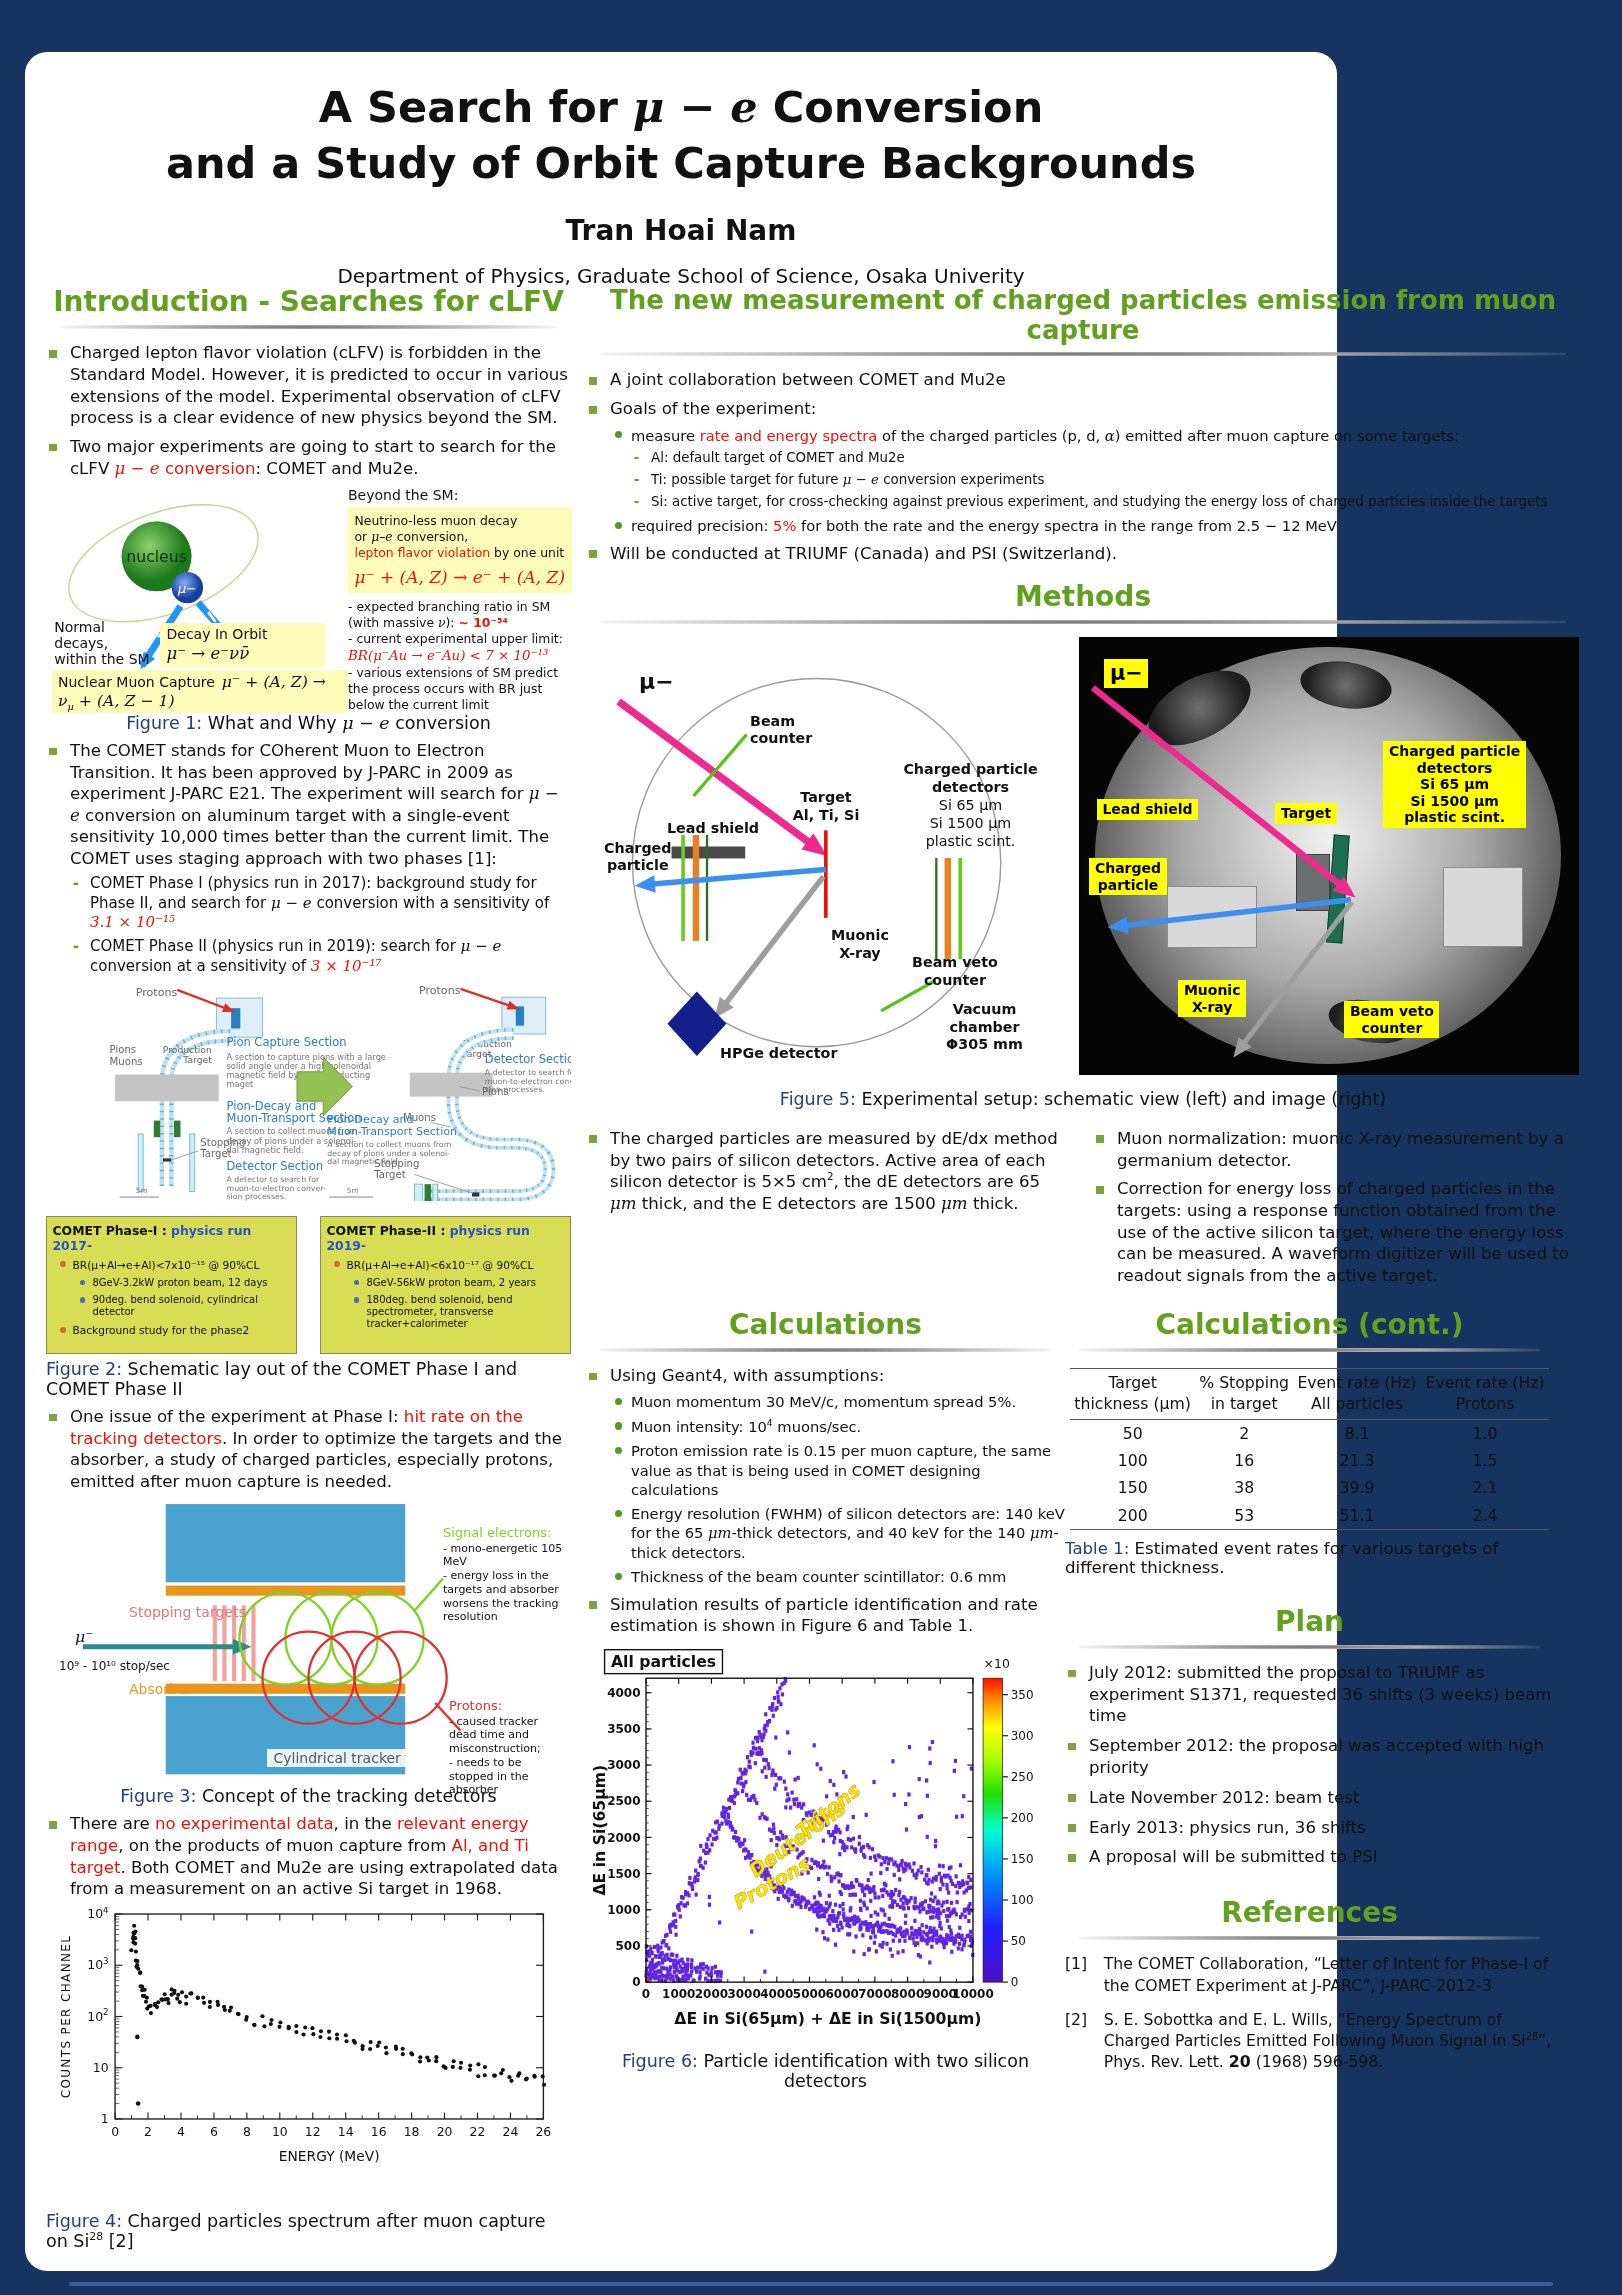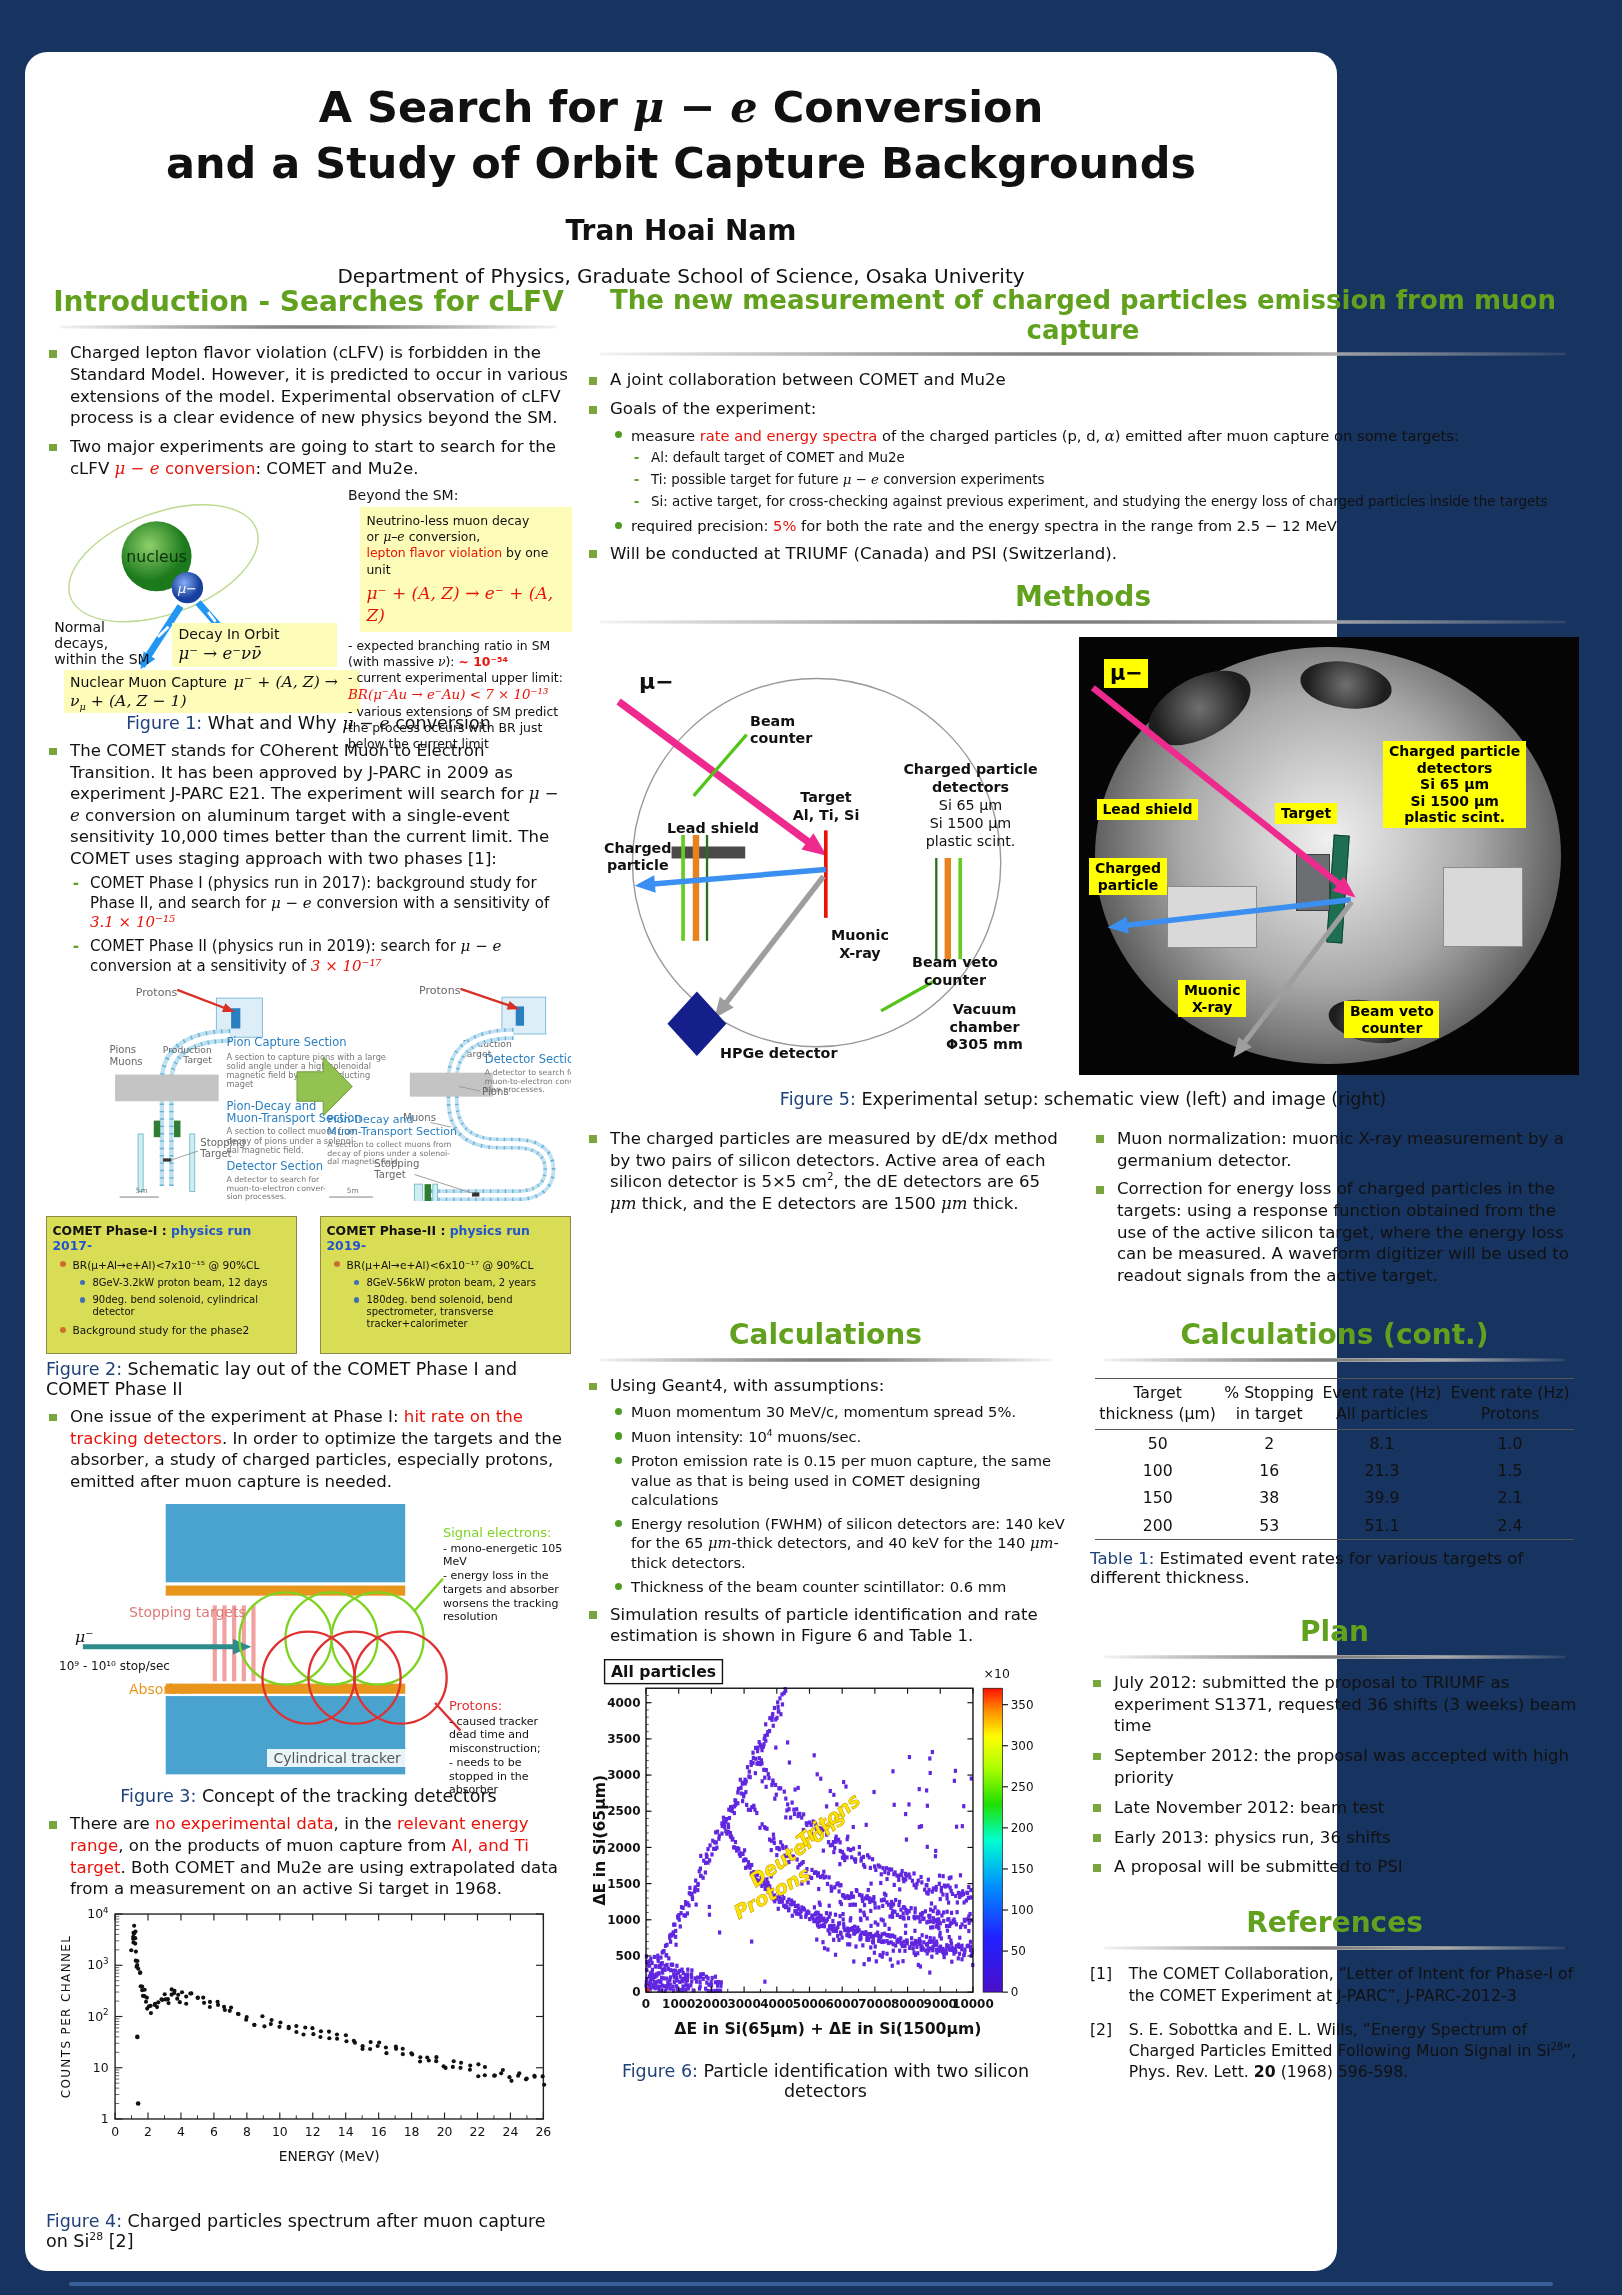--- a/index.html
+++ b/index.html
@@ -27,32 +27,32 @@
   .bsq{position:absolute;left:2.8px;top:7.4px;width:7.8px;height:7.8px;background:#7aa53c;}
   .dashlist>li{position:relative;font-size:15px;line-height:1.3;margin:4.6px 0;padding-left:20px;}
   .dsh{position:absolute;left:2.8px;top:0;color:#61a11e;font-weight:bold;}
   .circlist>li{position:relative;font-size:14.7px;line-height:1.3;margin:5.5px 0;padding-left:21px;}
   .cdot{position:absolute;left:4.6px;top:5.5px;width:7.4px;height:7.4px;border-radius:50%;background:#4f9d20;}
   .subdash>li{font-size:13.4px;}
   .cap{font-size:17.5px;text-align:center;margin:9.2px 0 3.7px;}
   .cap.left{text-align:left;}
   .fig{position:relative;}
   .abs{position:absolute;}
-  .ybox{background:#fdfcb8;margin-left:12px;}
+  .ybox{background:#fdfcb8;}
   .photo{position:relative;width:500px;height:438px;background:#050505;overflow:hidden;}
   .ph-disc{position:absolute;left:16px;top:10px;width:466px;height:417px;border-radius:50%;
     background:radial-gradient(circle at 50% 46%,#f0f0f0 0%,#cfcfcf 22%,#a9a9a9 45%,#7c7c7c 62%,#3c3c3c 84%,#0d0d0d 100%);}
   .ph-port{position:absolute;border-radius:50%;background:radial-gradient(circle at 50% 50%,#707070,#1e1e1e 75%);}
   .ph-eq{position:absolute;background:#d9d9d9;border:1.4px solid #8b8b8b;}
   .ylab{position:absolute;background:#ffff00;color:#000;font-weight:bold;font-size:14px;line-height:1.18;padding:1.8px 5.5px;text-align:center;}
   .ylab.big{font-size:21px;}
   .schem{position:relative;width:475px;height:442px;}
   .twocol{display:flex;gap:25px;margin-top:12px;}
   .twocol ul{width:482px;}
-  .botrow{display:flex;gap:25px;margin-top:24px;}
+  .botrow{display:flex;margin-top:14px;}
   .bcol-l{width:479px;}
   .bcol-r{width:489px;}
   .t1tab{width:98%;border-collapse:collapse;margin:15.7px auto 0;font-size:15.7px;text-align:center;border-top:1.4px solid #555;border-bottom:1.4px solid #555;}
   .t1tab th{font-weight:normal;border-bottom:0.9px solid #555;padding:4.6px 1.8px;line-height:1.3;}
   .t1tab td{padding:4.1px 1.8px;}
   .planlist>li{position:relative;font-size:16.6px;line-height:1.3;margin:8.3px 0;padding-left:24px;}
   .reflist>li{display:flex;gap:9.2px;font-size:15.7px;line-height:1.35;margin:13px 0;}
   .refnum{flex:0 0 29.5px;}
   .pbox{position:absolute;top:232px;width:251px;height:138px;background:#d9dc55;border:0.9px solid #8a8a4a;box-sizing:border-box;padding:6.5px 5.5px;}
   .pbox .ti{font-size:12.4px;font-weight:bold;}

